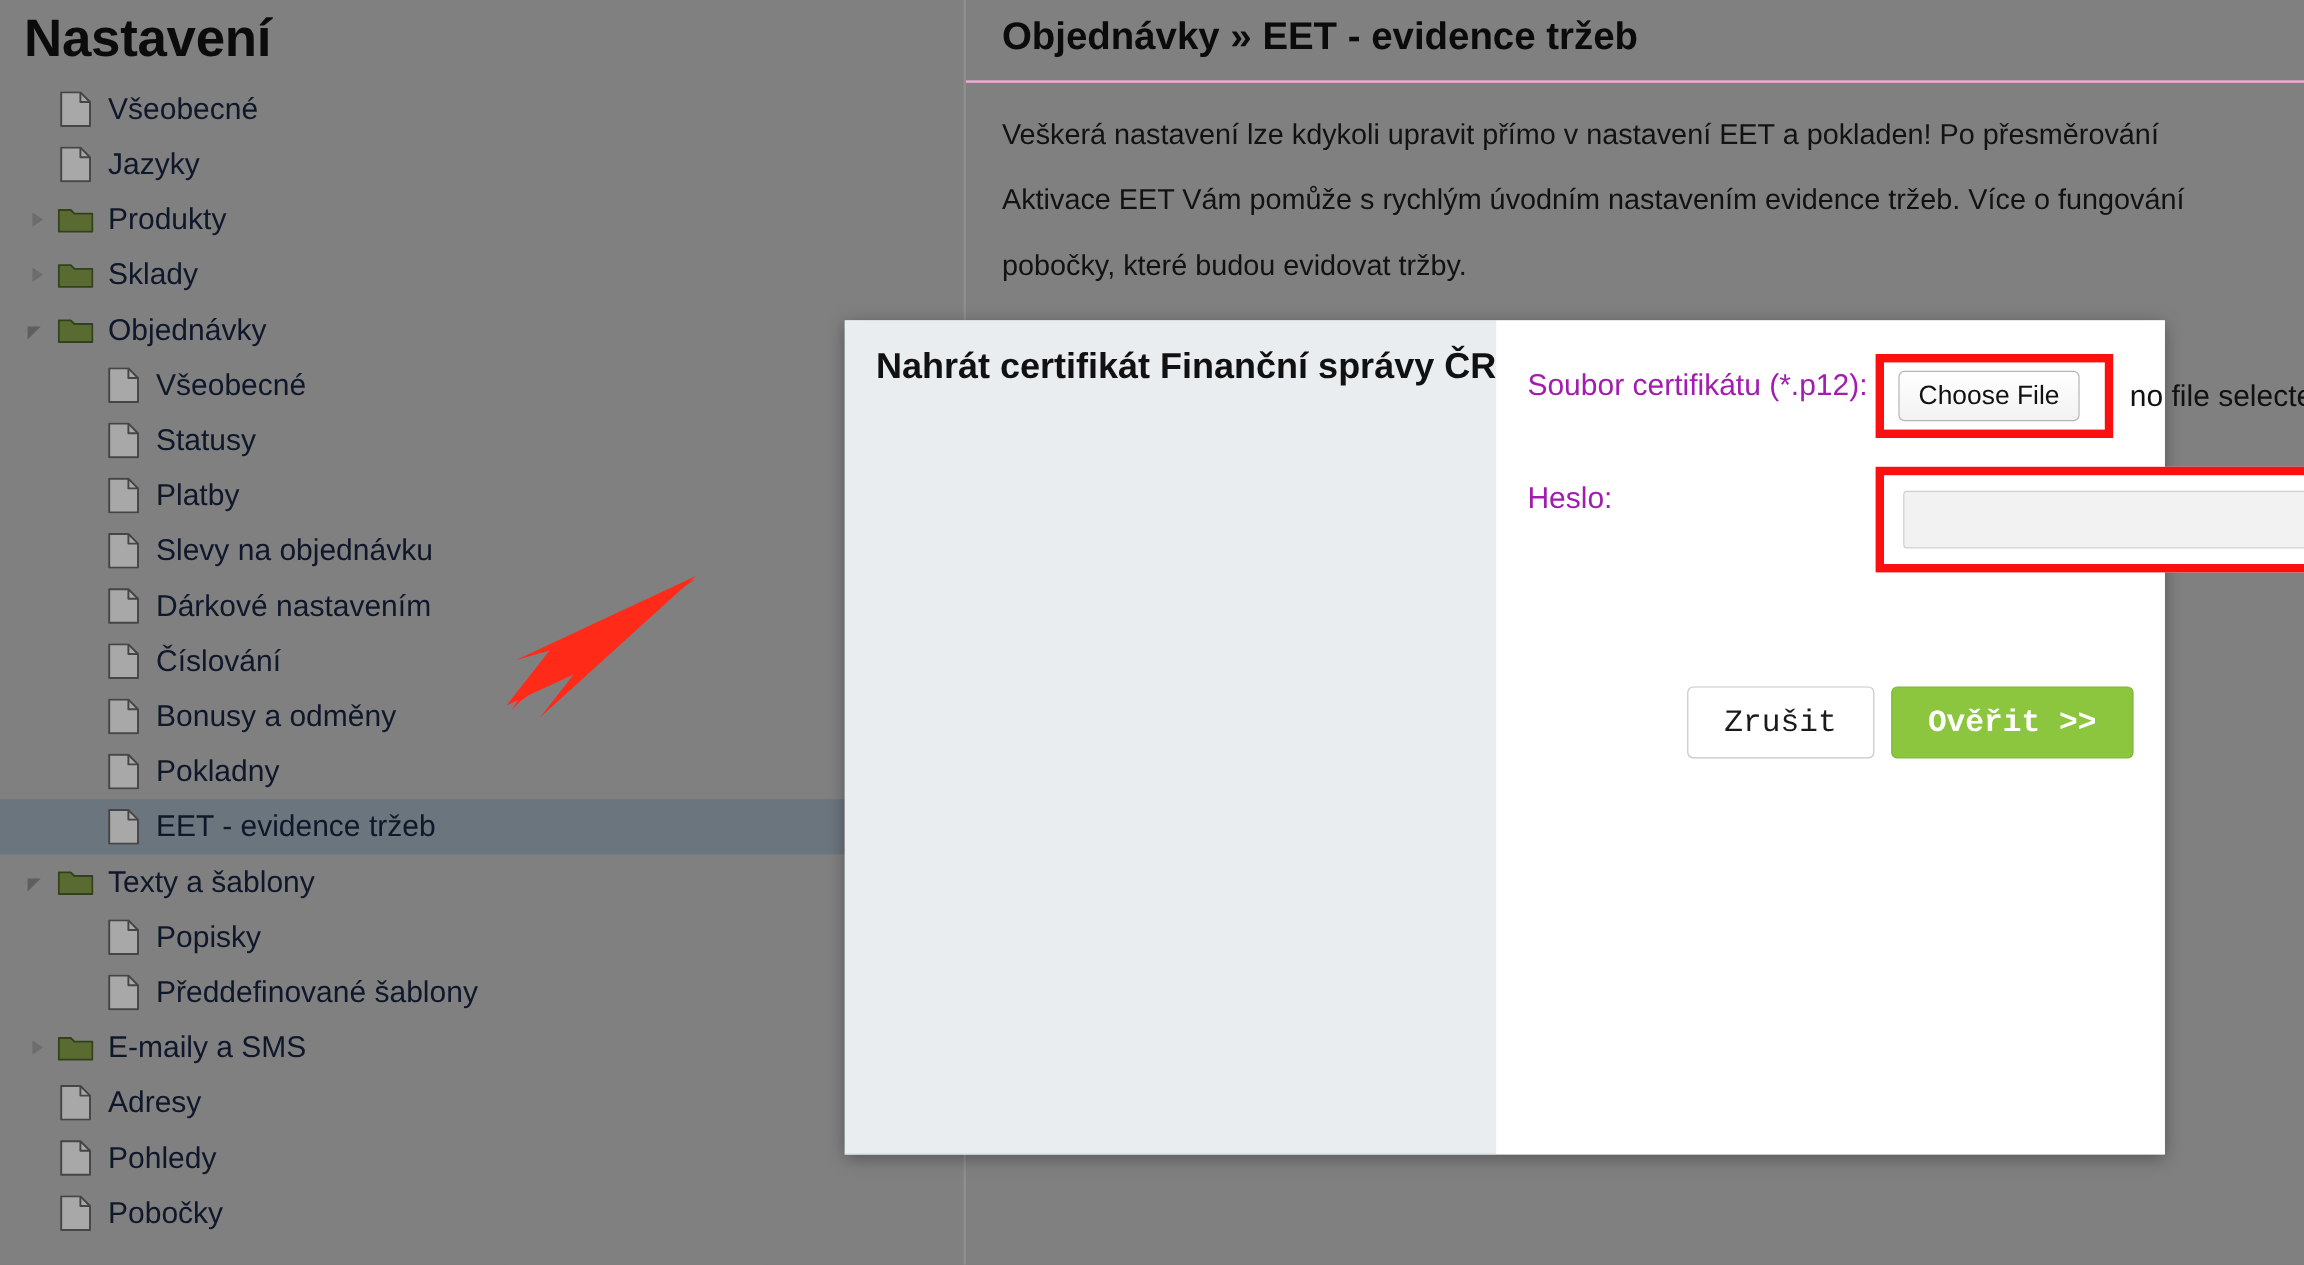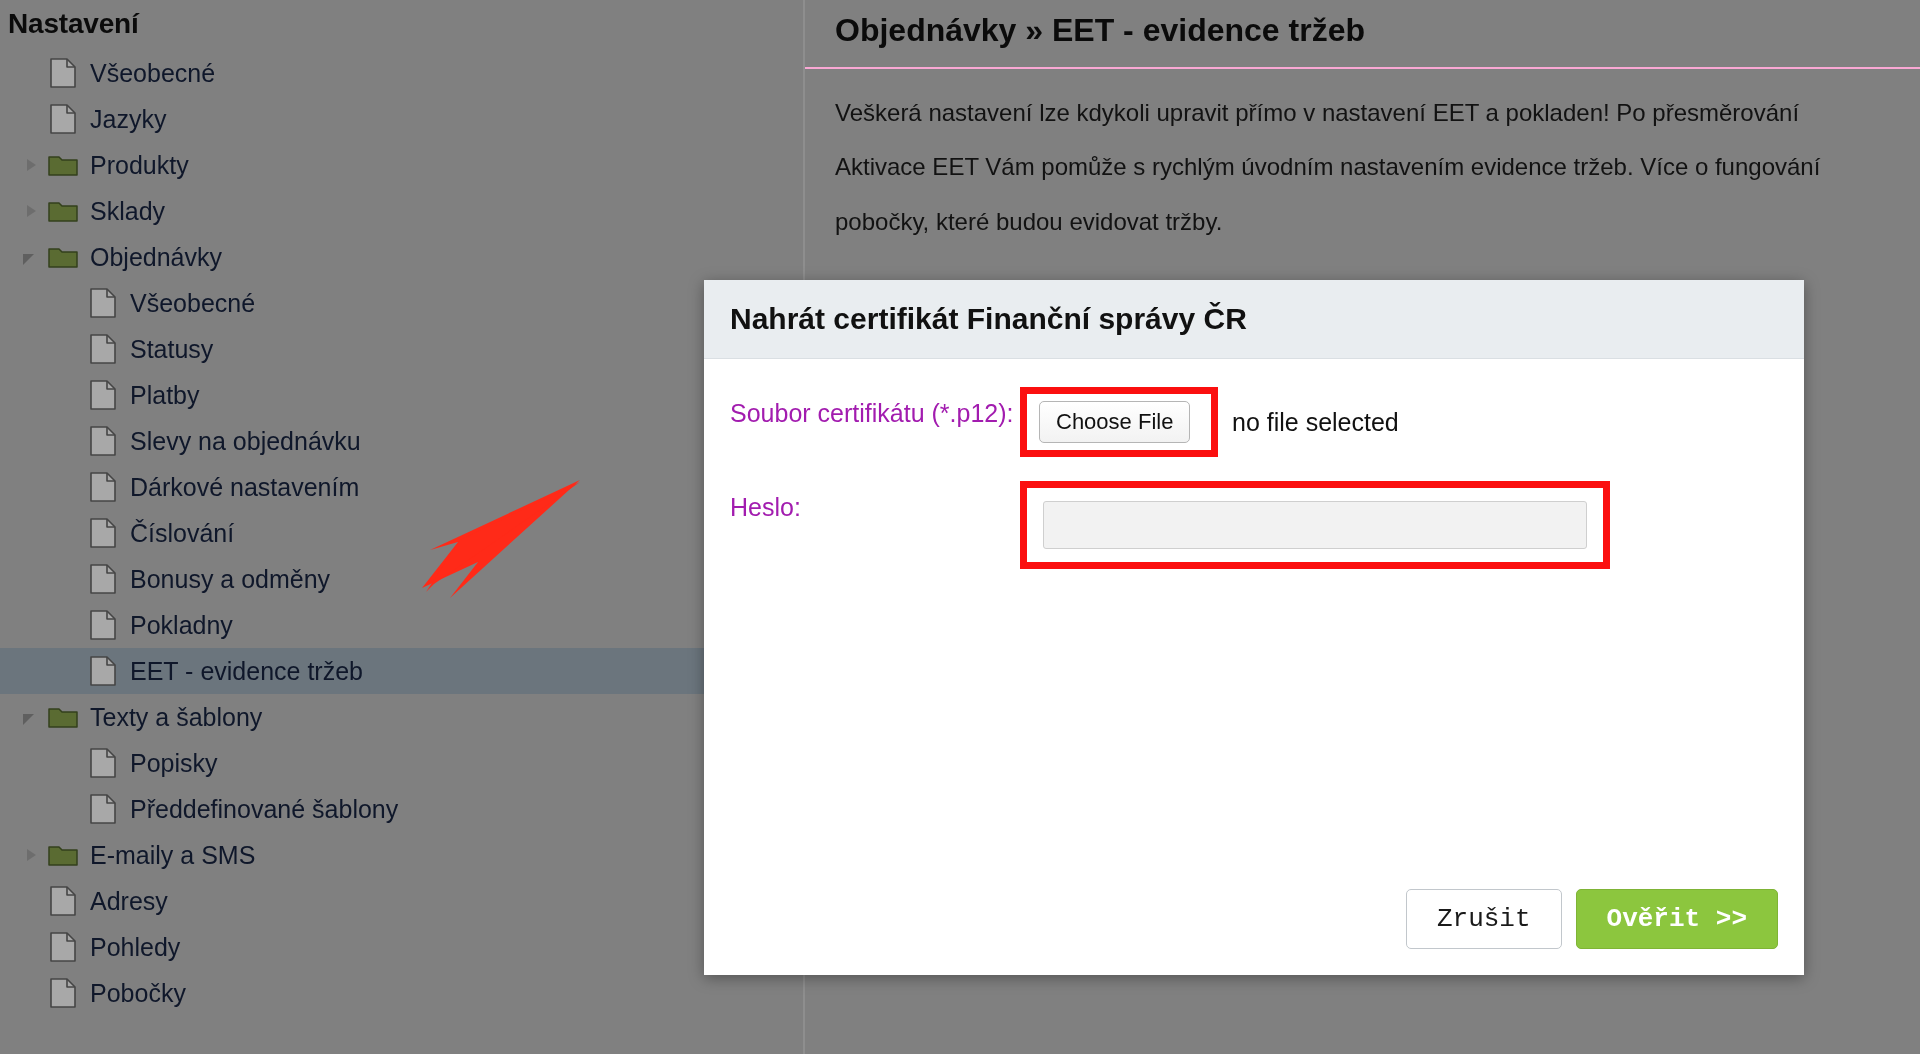--- a/index.html
+++ b/index.html
@@ -26,24 +26,24 @@
   .sidebar {
     position: absolute;
     left: 0;
     top: 0;
     width: 803px;
     height: 1054px;
     background: #808080;
     overflow: hidden;
   }
   .sidebar-title {
-    font-size: 28px;
+    font-size: 44px;
     font-weight: bold;
     color: #0b0b0b;
-    padding: 8px 0 10px 8px;
+    padding: 8px 0 10px 20px;
     letter-spacing: -0.2px;
   }
   .tree {
     list-style: none;
     margin: 0;
     padding: 0;
   }
   .tree-row {
     display: flex;
     align-items: center;
@@ -127,27 +127,27 @@
     font-size: 24px;
     color: #121212;
     line-height: 1.35;
     white-space: nowrap;
   }
 
   
   .modal {
     position: absolute;
     left: 704px;
-    top: 280px;
+    top: 267px;
     width: 1100px;
     height: 695px;
     background: #ffffff;
     box-shadow: 0 3px 14px rgba(0,0,0,0.35);
     display: flex;
-    flex-direction: column;
+    flex-direction: row;
   }
   .modal-header {
     background: #e9edf0;
     border-bottom: 1px solid #dadfe3;
     padding: 22px 0 22px 26px;
   }
   .modal-title {
     font-size: 30px;
     font-weight: bold;
     color: #111111;

